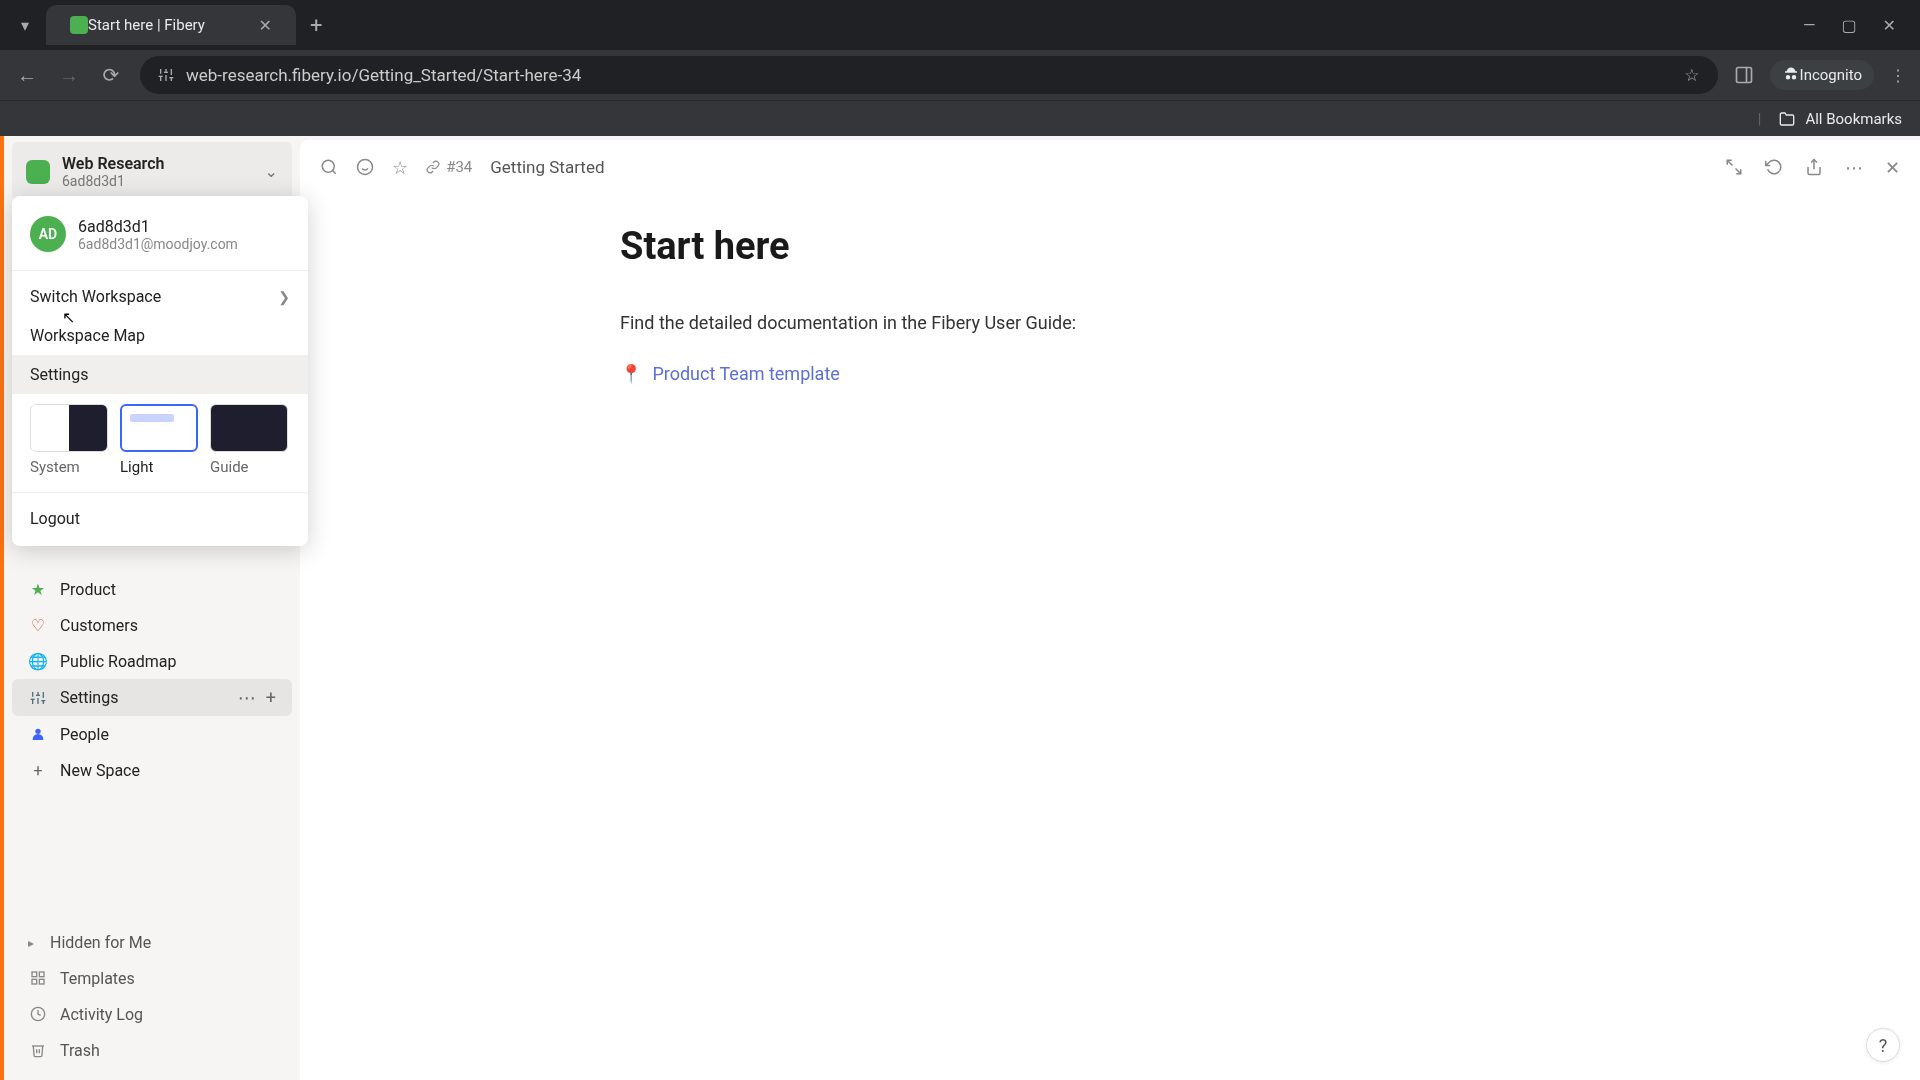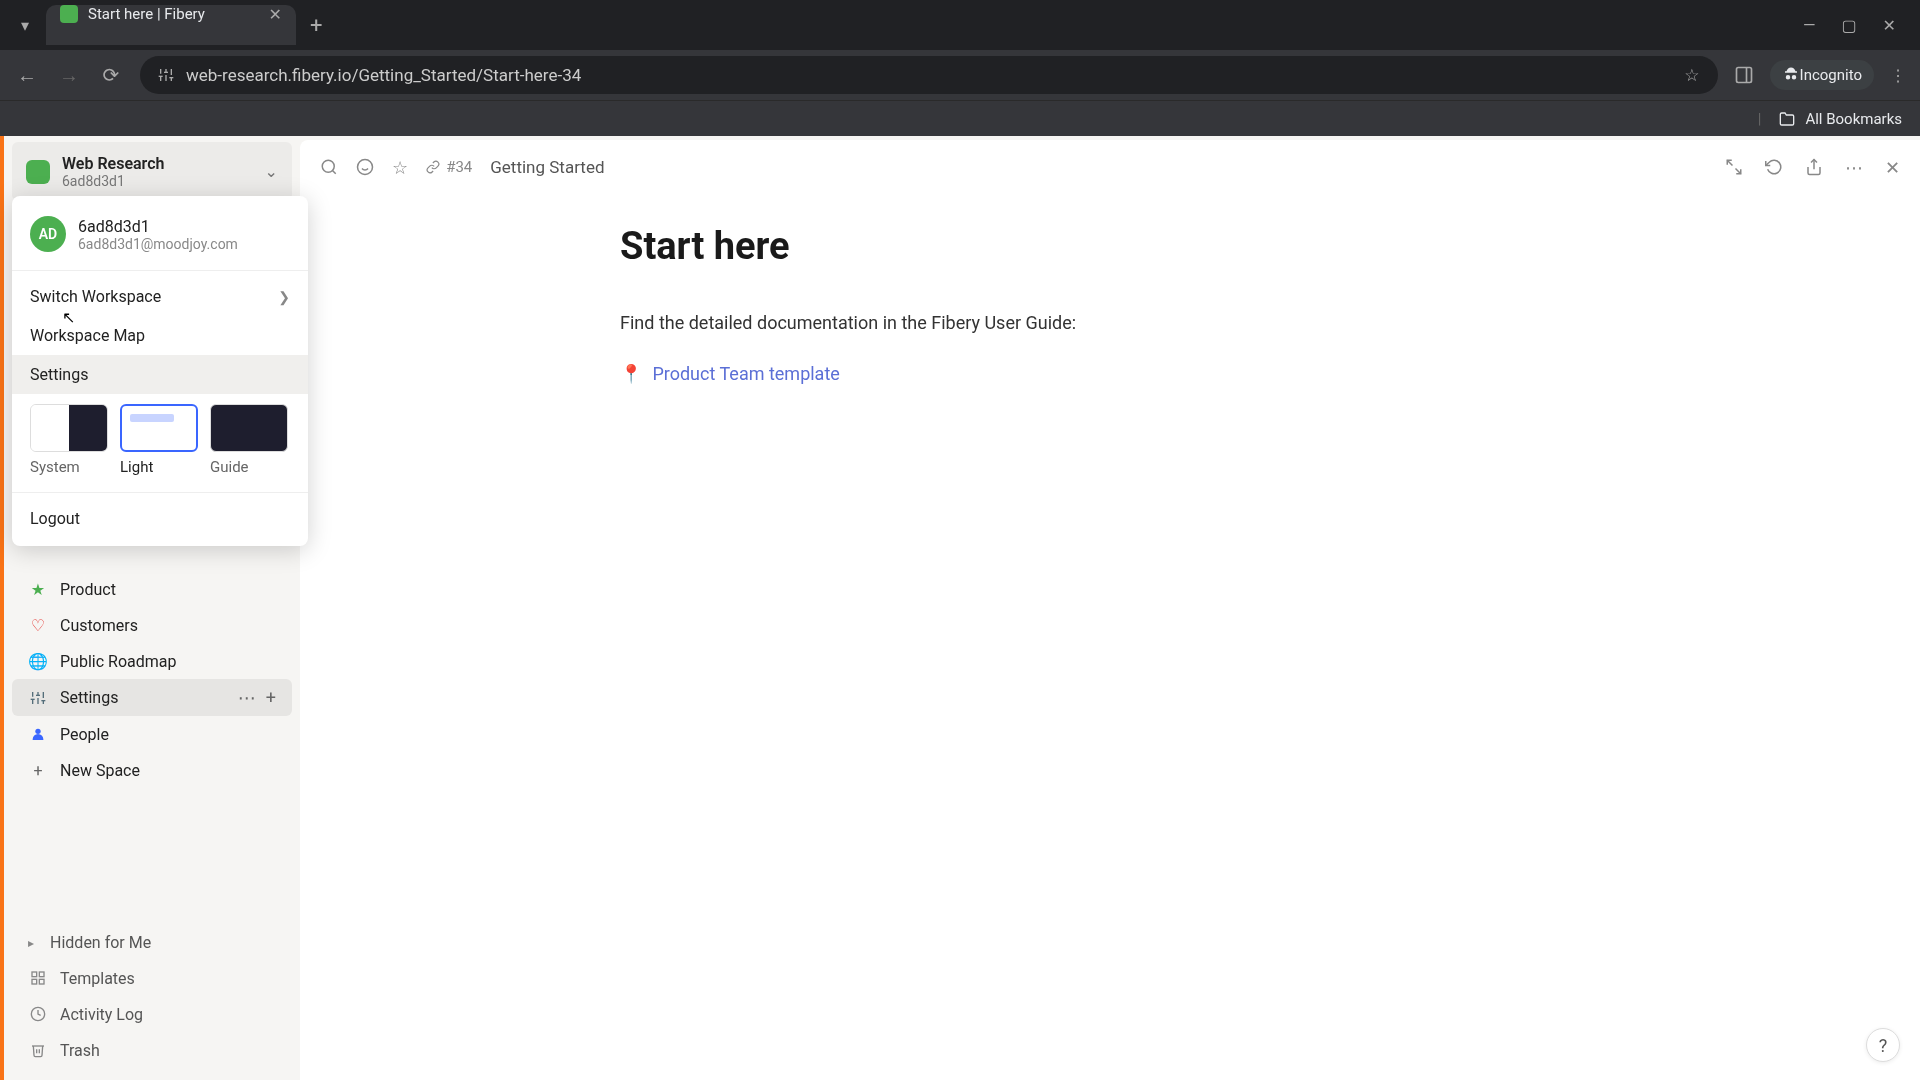--- a/index.html
+++ b/index.html
@@ -1,21 +1,21 @@
 <!DOCTYPE html>
 <html><head>
 <meta charset="utf-8">
 <style>
 * { margin:0; padding:0; box-sizing:border-box; font-family:-apple-system,BlinkMacSystemFont,"Segoe UI",Roboto,sans-serif; }
 body { width:1920px; height:1080px; overflow:hidden; background:#202124; position:relative; }
 
 
 .chrome-tabs { height:50px; background:#202124; display:flex; align-items:center; padding:0 10px; }
 .tab-menu { width:30px; height:30px; display:flex; align-items:center; justify-content:center; color:#aaa; cursor:pointer; }
-.tab { height:40px; background:#35363a; border-radius:10px 10px 0 0; display:flex; padding:0 14px; gap:10px; min-width:250px; margin-left:6px; }
+.tab { height:40px; background:#35363a; border-radius:10px 10px 0 0; display:flex; align-items:center; padding:0 24px; min-width:250px; margin-left:6px; }
 .tab-favicon { width:18px; height:18px; background:#4caf50; border-radius:4px; }
 .tab-title { color:#e8eaed; font-size:15px; flex:1; }
 .tab-close { color:#aaa; font-size:16px; cursor:pointer; }
 .new-tab { color:#aaa; font-size:22px; margin-left:14px; cursor:pointer; }
 .window-controls { margin-left:auto; display:flex; gap:26px; color:#aaa; padding-right:14px; }
 .window-controls span { cursor:pointer; font-size:16px; }
 
 .chrome-toolbar { height:50px; background:#35363a; display:flex; align-items:center; padding:0 14px; gap:16px; }
 .nav-btn { color:#aaa; font-size:20px; cursor:pointer; width:26px; text-align:center; }
 .nav-btn.disabled { color:#666; }

